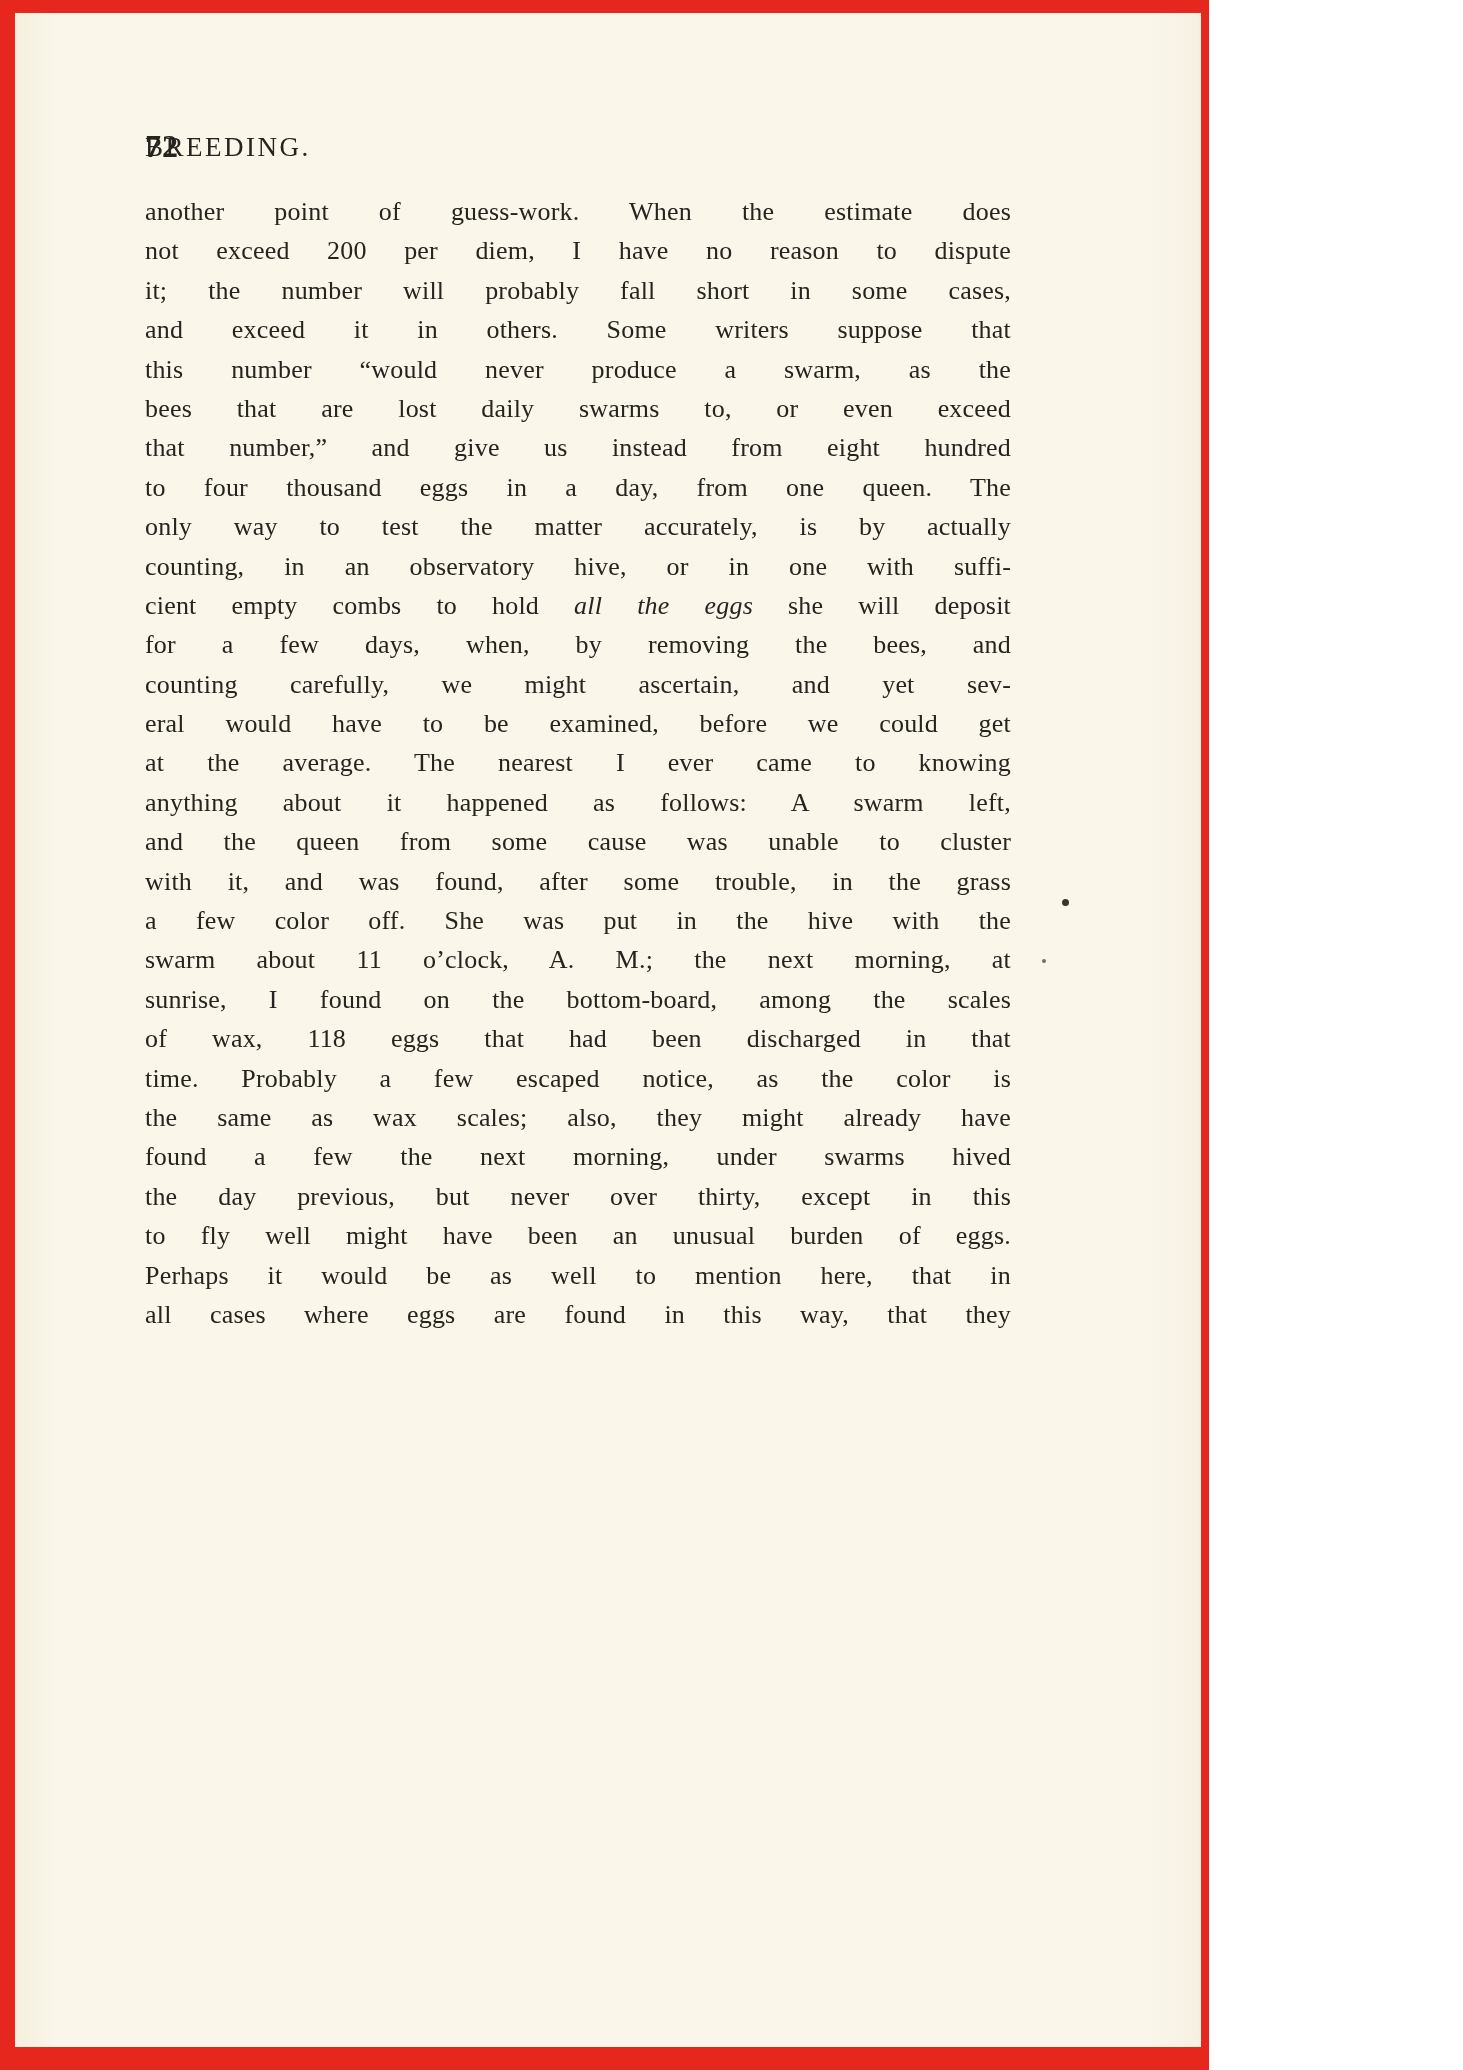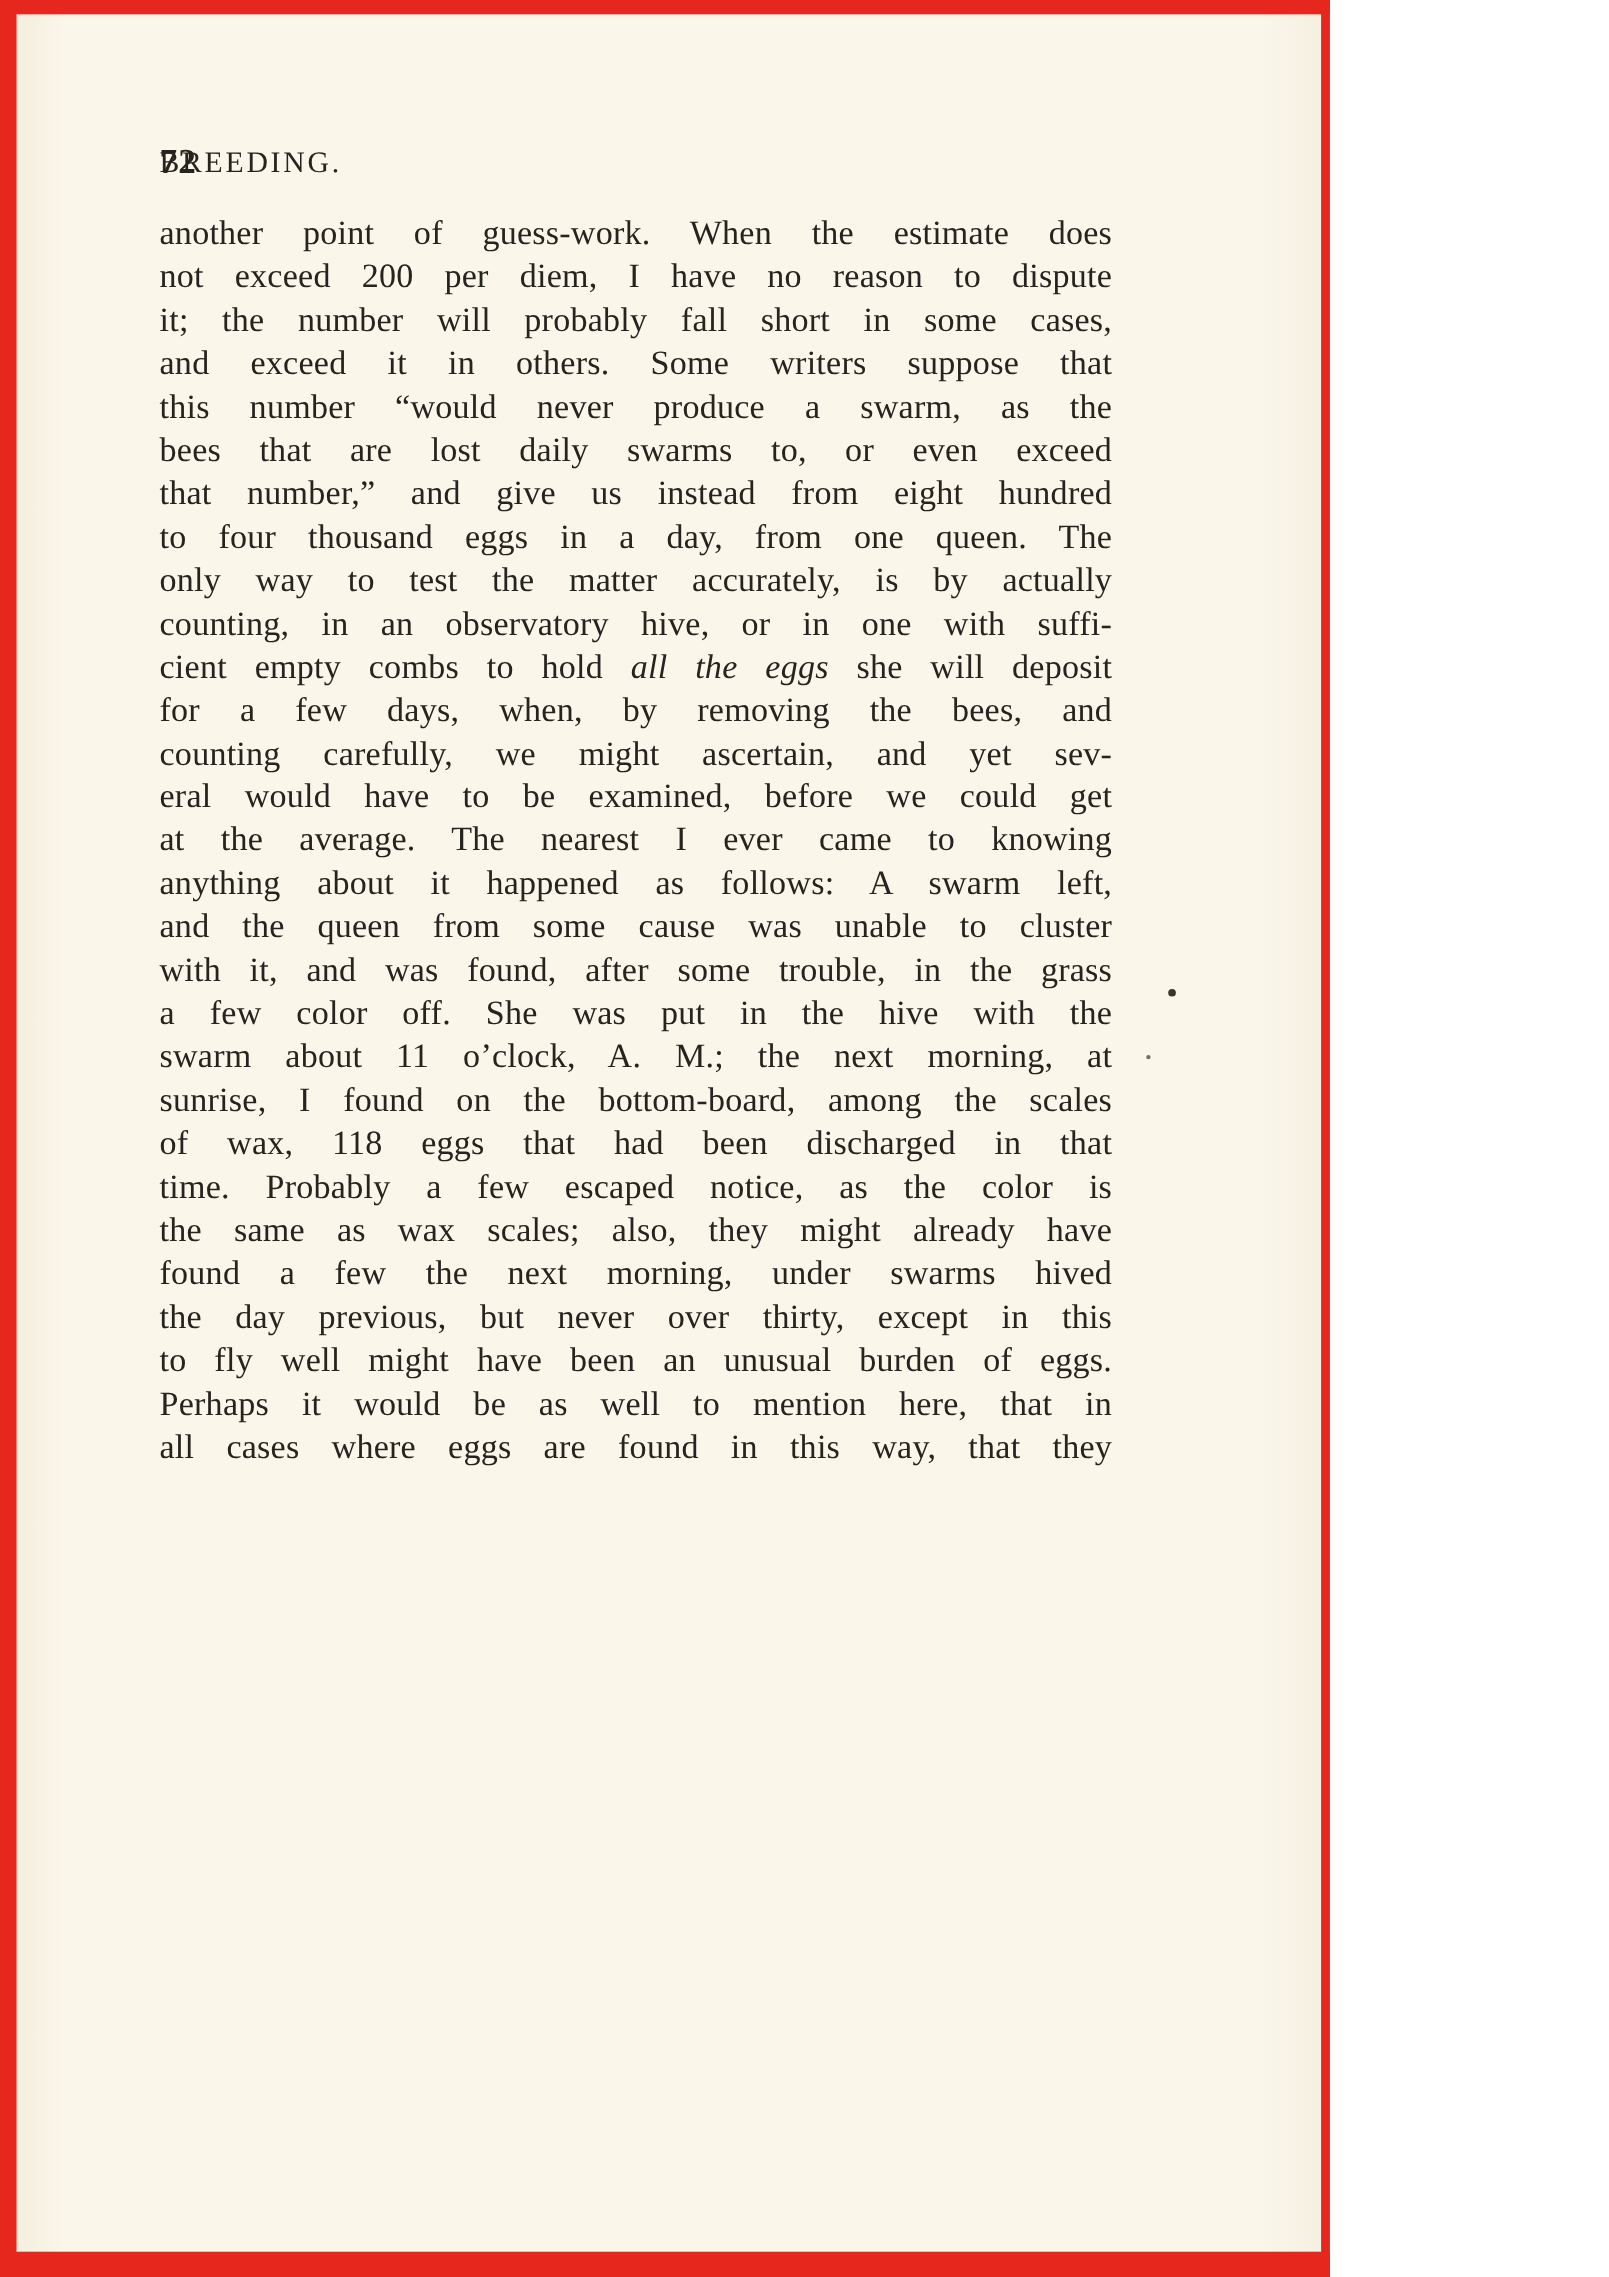--- a/index.html
+++ b/index.html
@@ -34,21 +34,21 @@
   .page-number{
     position:absolute;left:0;top:0;
     font-size:32px;font-weight:bold;letter-spacing:1px;
   }
   .running-head{
     position:absolute;left:0;right:0;top:4px;
     text-align:left;
     font-size:27px;letter-spacing:2.5px;
   }
   .body-text{
-    font-size:31px;
+    font-size:26px;
     letter-spacing:0.2px;
   }
   .line{
     text-align:justify;
     text-align-last:justify;
     line-height:39.4px;
     height:39.4px;
     white-space:nowrap; 
   }
   .line span{white-space:normal;}

